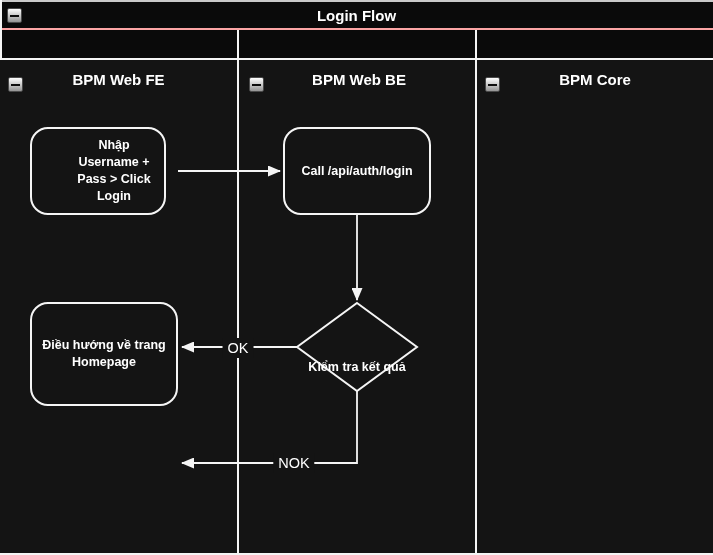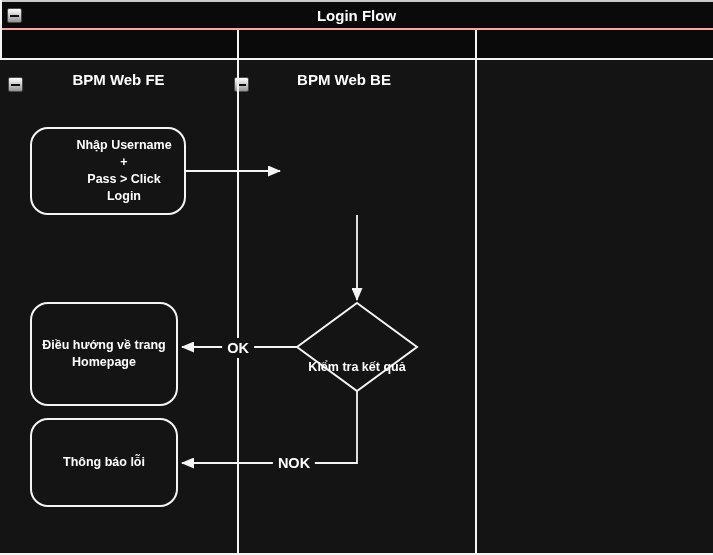--- a/index.html
+++ b/index.html
@@ -18,21 +18,21 @@
   }
   .header-row{
     position:absolute;left:0;top:30px;width:713px;height:30px;box-sizing:border-box;
     background:#0a0a0a;border-bottom:2px solid #f5f5f5;
   }
   .lane-head{
     position:absolute;top:0;height:16px;display:flex;align-items:flex-start;justify-content:center;
     font-weight:bold;font-size:15px;margin-top:41px;
   }
   .lane-head.c1{left:0;width:237px;}
-  .lane-head.c2{left:226px;width:236px;}
+  .lane-head.c2{left:241px;width:236px;}
   .lane-head.c3{left:477px;width:236px;}
   
   .vline{position:absolute;top:30px;width:2px;height:525px;background:#f5f5f5;z-index:2;}
   .vline.a{left:237px;} .vline.b{left:475px;}
   .hline-bottom{position:absolute;left:0;top:553px;width:713px;height:2px;background:#f5f5f5;z-index:2;}
   .left-border{position:absolute;left:0;top:0;width:2px;height:60px;background:#f5f5f5;z-index:2;}
   
   .collapse-btn{
     position:absolute;width:15px;height:15px;box-sizing:border-box;
     border:1px solid #4a4a4a;border-radius:2px;
@@ -43,30 +43,30 @@
   .title-row .collapse-btn{left:7px;top:6px;}
   .lane-head .collapse-btn{left:8px;top:6px;}
   
   .node{
     position:absolute;z-index:4;box-sizing:border-box;
     border:2px solid #f5f5f5;border-radius:18px;background:#141414;
     display:flex;align-items:center;justify-content:center;text-align:center;
     font-weight:bold;font-size:12.5px;line-height:1.35;white-space:pre-line;
     padding:4px 8px;cursor:default;
   }
-  #node-fe-input{left:30px;top:127px;width:156px;height:88px;padding-left:40px;}
+  #node-fe-input{left:30px;top:127px;width:136px;height:88px;padding-left:40px;}
   #node-be-call{left:283px;top:127px;width:148px;height:88px;}
   #node-fe-home{left:30px;top:302px;width:148px;height:104px;}
   #node-fe-error{left:30px;top:418px;width:148px;height:89px;}
   
   #flow-svg{position:absolute;left:0;top:0;z-index:3;}
   
   .edge-label{
     position:absolute;z-index:5;transform:translate(-50%,-50%);
-    background:#141414;color:#fff;font-size:14.5px;font-weight:700;
+    background:#141414;color:#fff;font-size:14.5px;font-weight:400;
     padding:2px 5px;white-space:nowrap;
   }
   #label-ok{left:238px;top:348px;}
   #label-nok{left:294px;top:463px;}
   .diamond-label{
     position:absolute;z-index:5;left:357px;top:347px;transform:translate(-50%,-50%);
     font-weight:bold;font-size:12.5px;white-space:nowrap;color:#fff;margin-top:20px;
   }
 </style>
 </head>
@@ -87,20 +87,26 @@
         <span class="bar"></span>
       </span>
       <span>BPM Web FE</span>
     </div>
     <div class="lane-head c2">
       <span class="collapse-btn">
         <span class="bar"></span>
       </span>
       <span>BPM Web BE</span>
     </div>
+    <div class="lane-head c3">
+      <span class="collapse-btn">
+        <span class="bar"></span>
+      </span>
+      <span>BPM Core</span>
+    </div>
   </div>
 
   <div class="left-border"></div>
   <div class="vline a"></div>
   <div class="vline b"></div>
   <div class="hline-bottom"></div>
 
   <svg id="flow-svg" width="713" height="555">
     <defs>
       <marker id="arrow" markerWidth="13" markerHeight="11" refX="12" refY="5.5" orient="auto" markerUnits="userSpaceOnUse">
@@ -111,25 +117,25 @@
     <line x1="357" y1="215" x2="357" y2="300" stroke="#f5f5f5" stroke-width="1.8" marker-end="url(#arrow)"></line>
     <line x1="297" y1="347" x2="182" y2="347" stroke="#f5f5f5" stroke-width="1.8" marker-end="url(#arrow)"></line>
     <polyline points="357,391 357,463 182,463" fill="none" stroke="#f5f5f5" stroke-width="1.8" marker-end="url(#arrow)"></polyline>
     <polygon points="357,303 417,347 357,391 297,347" fill="#141414" stroke="#f5f5f5" stroke-width="2"></polygon>
   </svg>
 
   <div class="node" id="node-fe-input">
     <span>Nhập Username +
 Pass &gt; Click Login</span>
   </div>
+  <div class="node" id="node-be-call">
+    <span>Call /api/auth/login</span>
+  </div>
   <div class="node" id="node-fe-home">
     <span>Điều hướng về trang
 Homepage</span>
-  </div>
-  <div class="node" id="node-fe-error">
-    <span>Thông báo lỗi</span>
   </div>
 
   <div class="diamond-label">Kiểm tra kết quả</div>
   <div class="edge-label" id="label-ok">OK</div>
   <div class="edge-label" id="label-nok">NOK</div>
 
 </div>
 
 </body></html>

